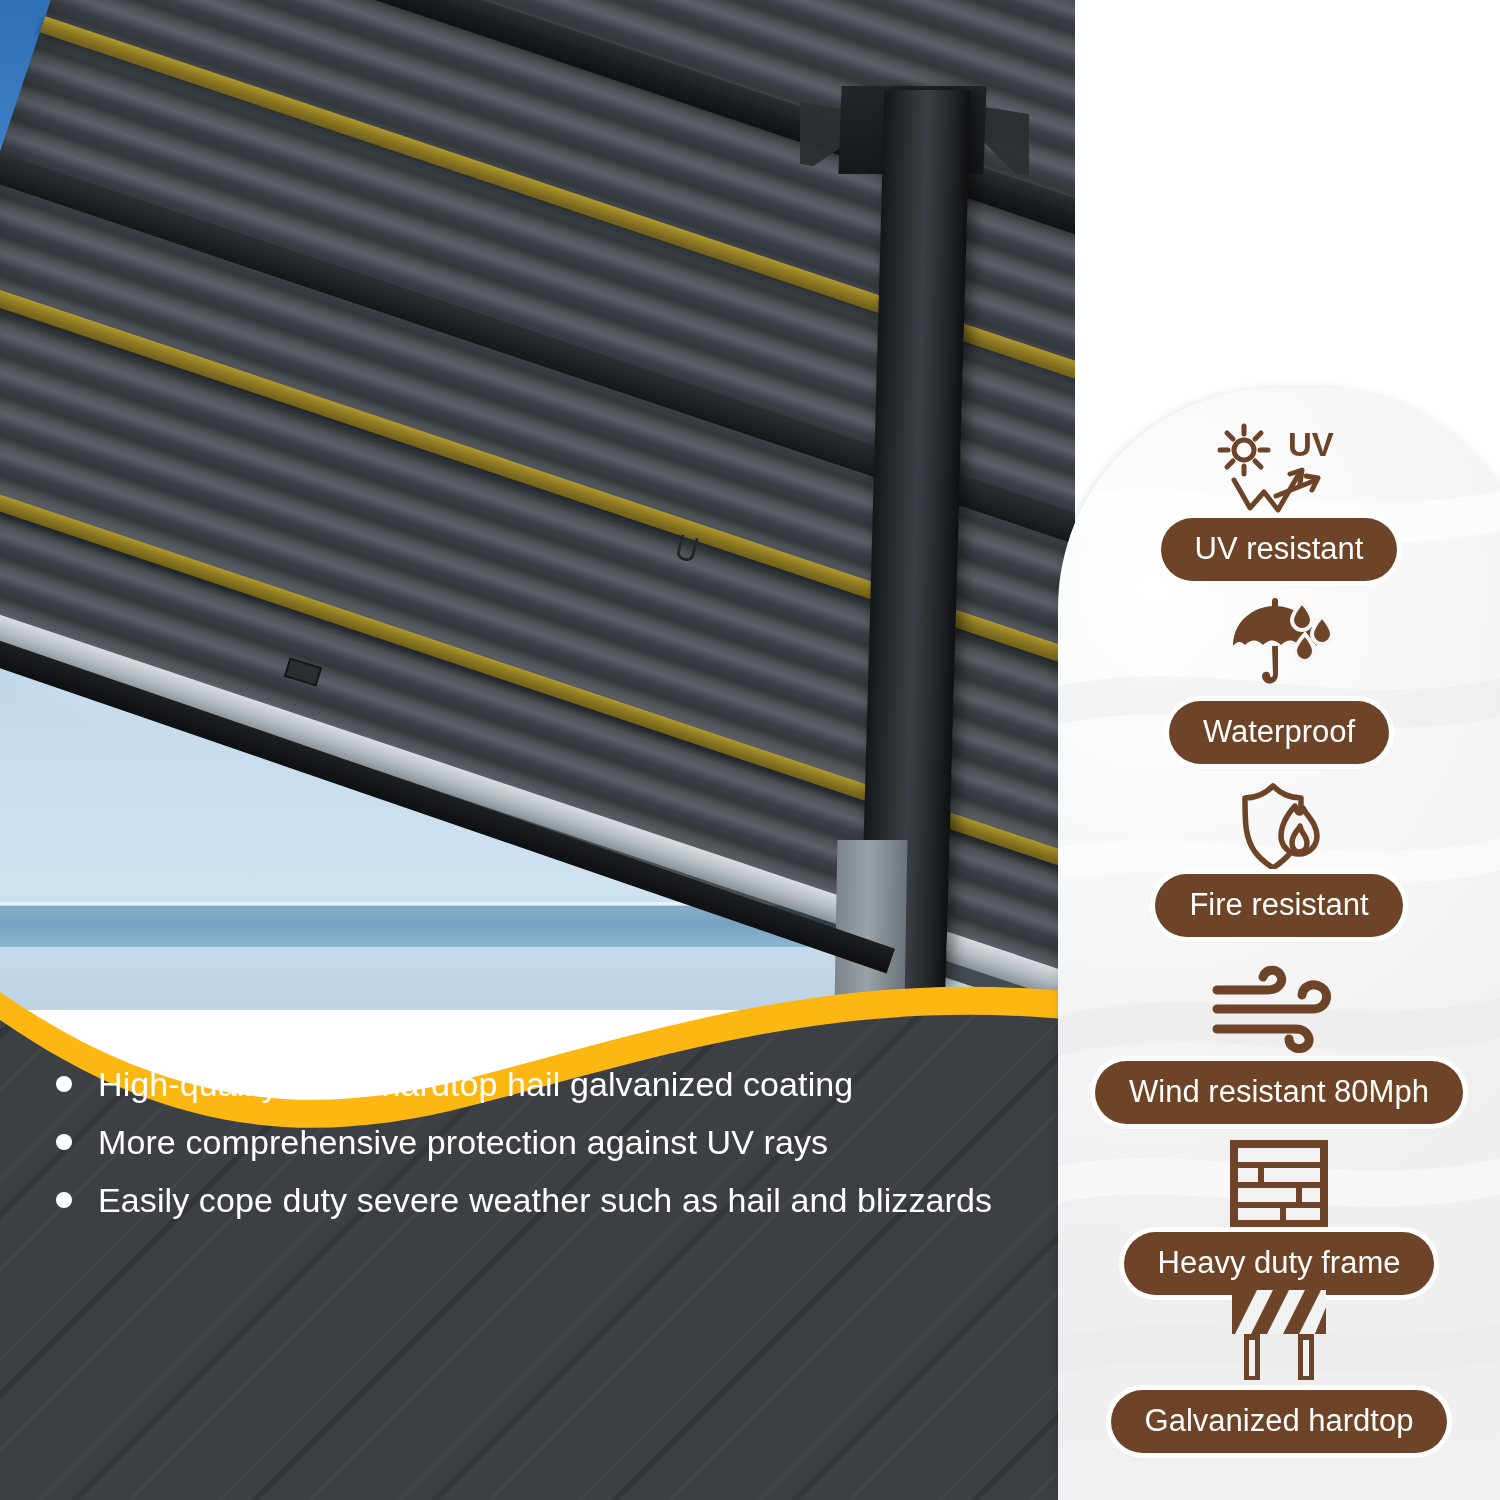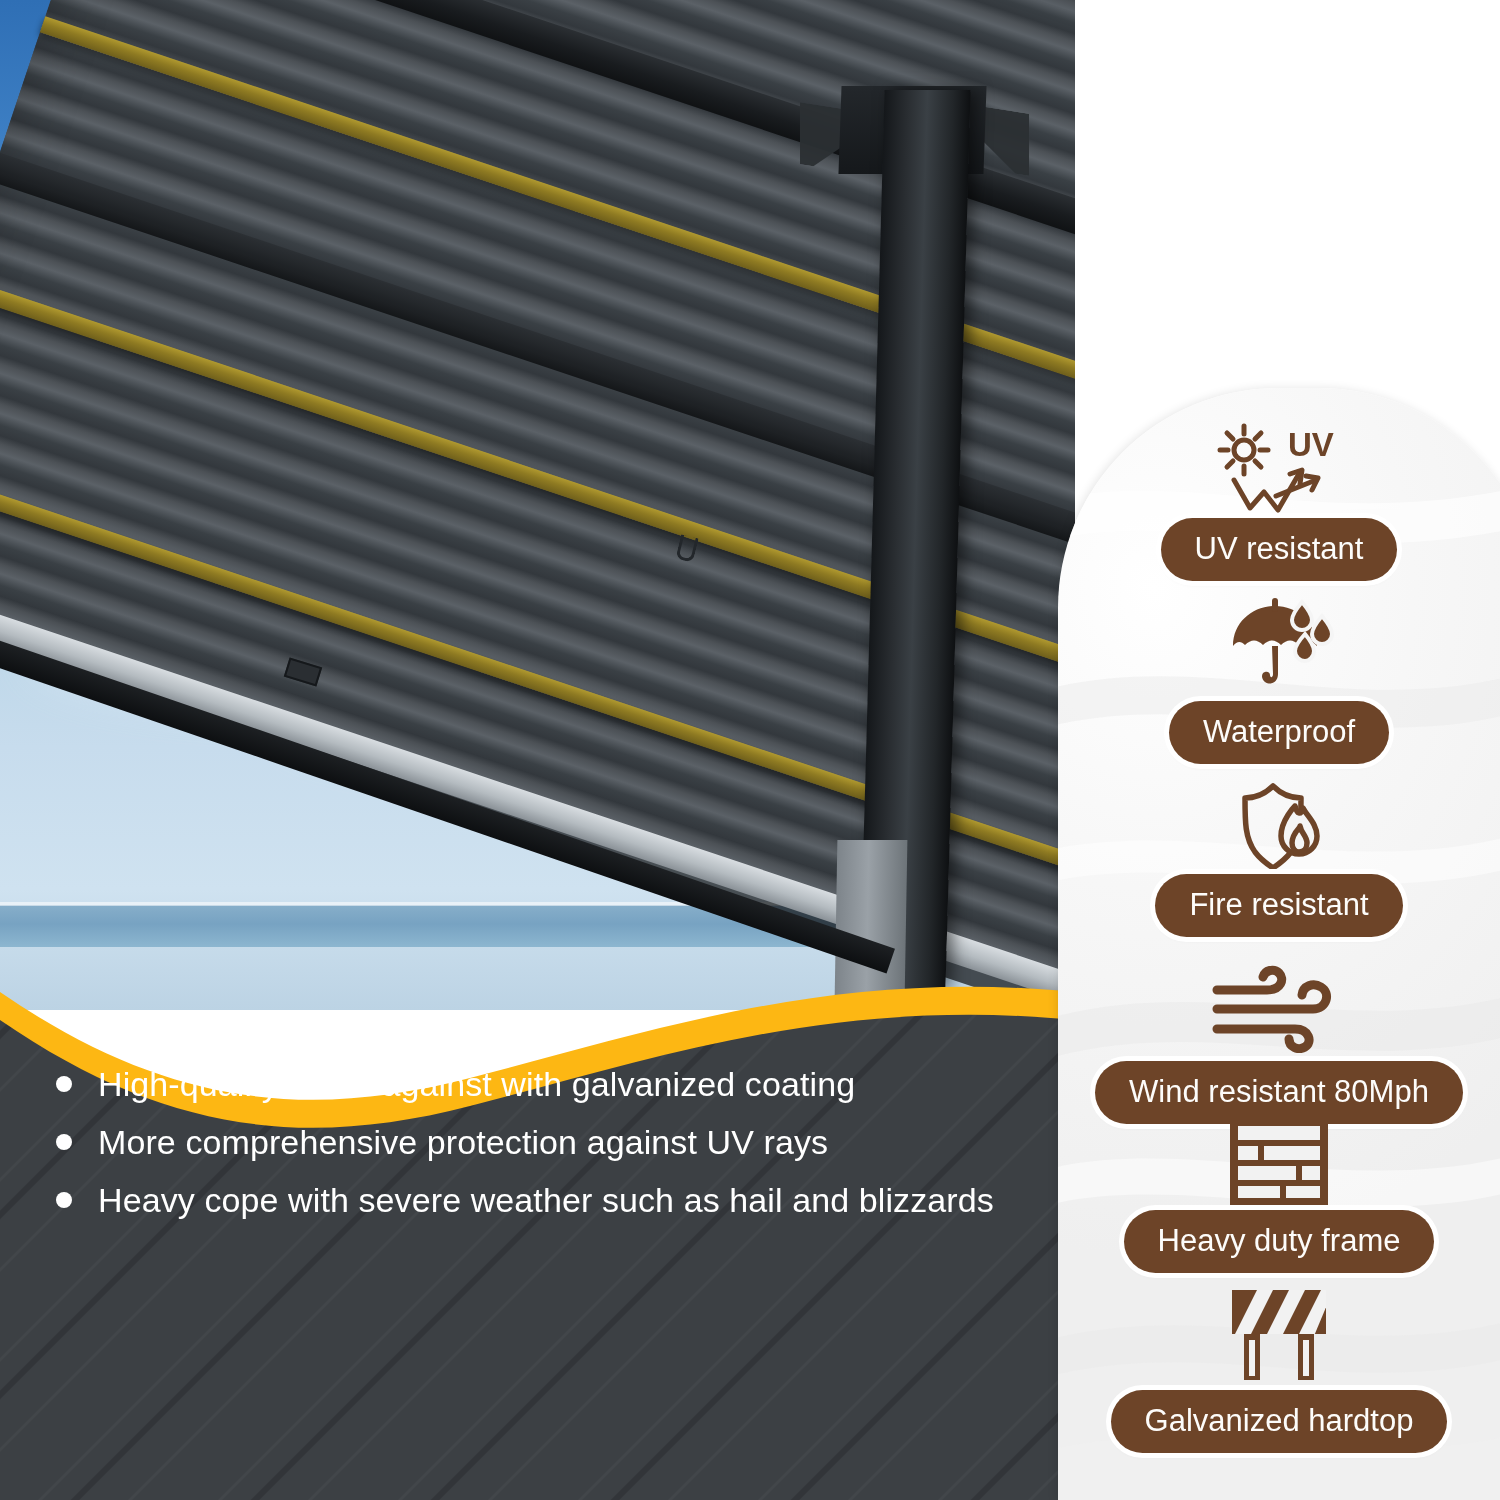--- a/index.html
+++ b/index.html
@@ -349,29 +349,29 @@
           <line x1="695" y1="700" x2="1795" y2="-400"></line>
           <line x1="875" y1="700" x2="1975" y2="-400"></line>
         </g>
       </g>
     </svg>
   </div>
 
   <div class="bullets">
     <div class="bullet-row">
       <span class="dot"></span>
-      <span class="bullet-text">High-quality metal against with galvanized coating</span>
+      <span class="bullet-text">High-quality metal hardtop hail galvanized coating</span>
     </div>
     <div class="bullet-row">
       <span class="dot"></span>
       <span class="bullet-text">More comprehensive protection against UV rays</span>
     </div>
     <div class="bullet-row">
       <span class="dot"></span>
-      <span class="bullet-text">Heavy cope with severe weather such as hail and blizzards</span>
+      <span class="bullet-text">Easily cope duty severe weather such as hail and blizzards</span>
     </div>
   </div>
 
   <div class="feature-panel">
 
     <svg class="panel-swirl" width="442" height="1112" viewBox="0 0 442 1112" xmlns="http://www.w3.org/2000/svg">
       <path d="M-40,120 C120,70 260,150 480,95 L480,135 C260,190 120,110 -40,160 Z" fill="#ffffff" opacity=".75"></path>
       <path d="M-40,310 C130,250 300,340 480,280 L480,318 C300,378 130,288 -40,348 Z" fill="#e9e9e9" opacity=".55"></path>
       <path d="M-40,470 C120,420 300,500 480,440 L480,472 C300,532 120,452 -40,502 Z" fill="#ffffff" opacity=".6"></path>
       <path d="M-40,640 C140,575 290,660 480,600 L480,640 C290,700 140,615 -40,680 Z" fill="#e7e7e7" opacity=".5"></path>
@@ -445,21 +445,21 @@
         <div class="feature-icon">
           <svg width="140" height="96" viewBox="0 0 140 96" fill="none" stroke="#6d4428" stroke-width="9" stroke-linecap="round" stroke-linejoin="round" xmlns="http://www.w3.org/2000/svg">
             <path d="M8,33 H58 C72,33 76,22 70,16 C65,11 56,13 54,20"></path>
             <path d="M8,52 H104 C118,52 122,36 112,30 C104,25 94,29 93,38"></path>
             <path d="M8,72 H86 C100,72 104,85 96,90 C89,94 80,90 80,82"></path>
           </svg>
         </div>
         <span class="badge">Wind resistant 80Mph</span>
       </div>
 
-      <div class="feature-item" style="top:726px;justify-content:flex-end;">
+      <div class="feature-item" style="top:748px;justify-content:flex-end;">
         <div class="feature-icon">
           <svg width="110" height="96" viewBox="0 0 110 96" xmlns="http://www.w3.org/2000/svg">
             <g fill="#6d4428">
               <rect x="6" y="4" width="98" height="88"></rect>
             </g>
             <g fill="#f2f2f2">
               <rect x="14" y="12" width="82" height="14"></rect>
               <rect x="14" y="32" width="20" height="14"></rect>
               <rect x="40" y="32" width="56" height="14"></rect>
               <rect x="14" y="52" width="58" height="14"></rect>

